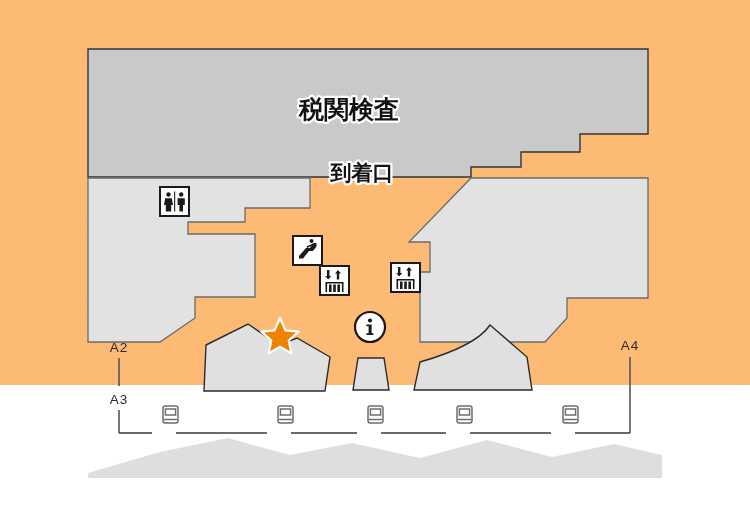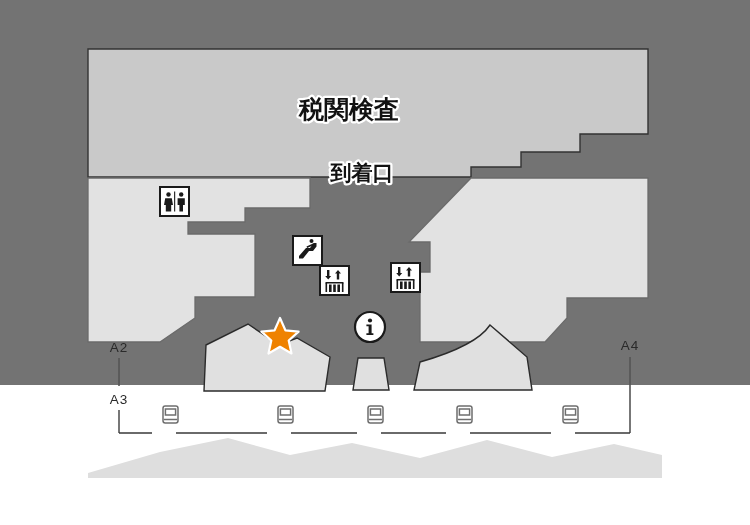--- a/index.html
+++ b/index.html
@@ -10,21 +10,21 @@
   body {
     width: 750px;
     height: 525px;
     font-family: "Liberation Sans", sans-serif;
     overflow: hidden;
   }
   #map-root {
     position: relative;
     width: 750px;
     height: 385px;
-    background: #737373;
+    background: #fdba74;
     text-align: center;
   }
   #map-svg {
     display: block;
     width: 750px;
     height: 525px;
   }
   .zone-customs   { fill: #c9c9c9; stroke: #333333; stroke-width: 1.4; }
   .zone-concourse { fill: #e2e2e2; stroke: #6b6b6b; stroke-width: 1.3; }
   .canopy         { fill: #e0e0e0; stroke: #2b2b2b; stroke-width: 1.4; }

